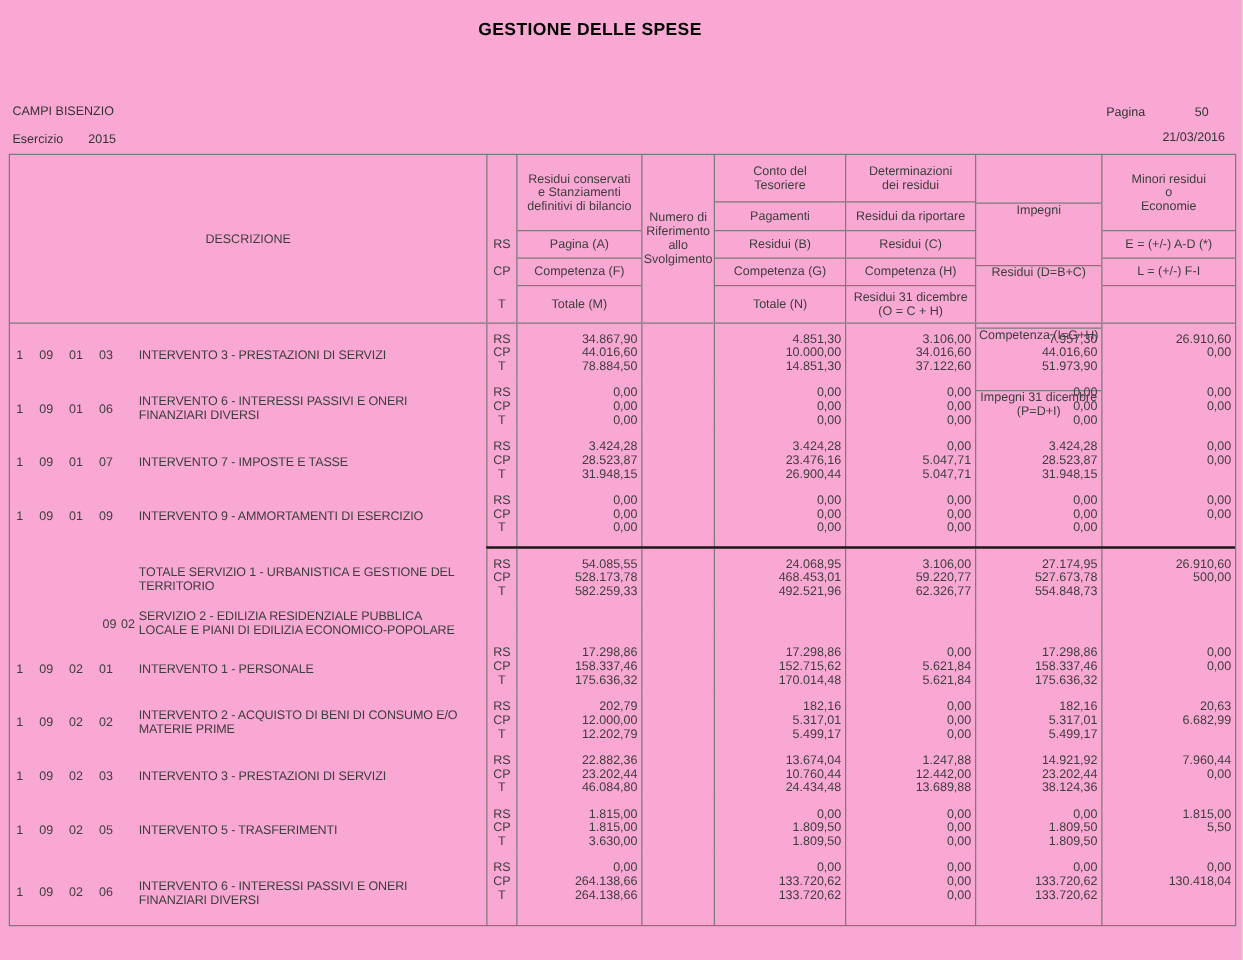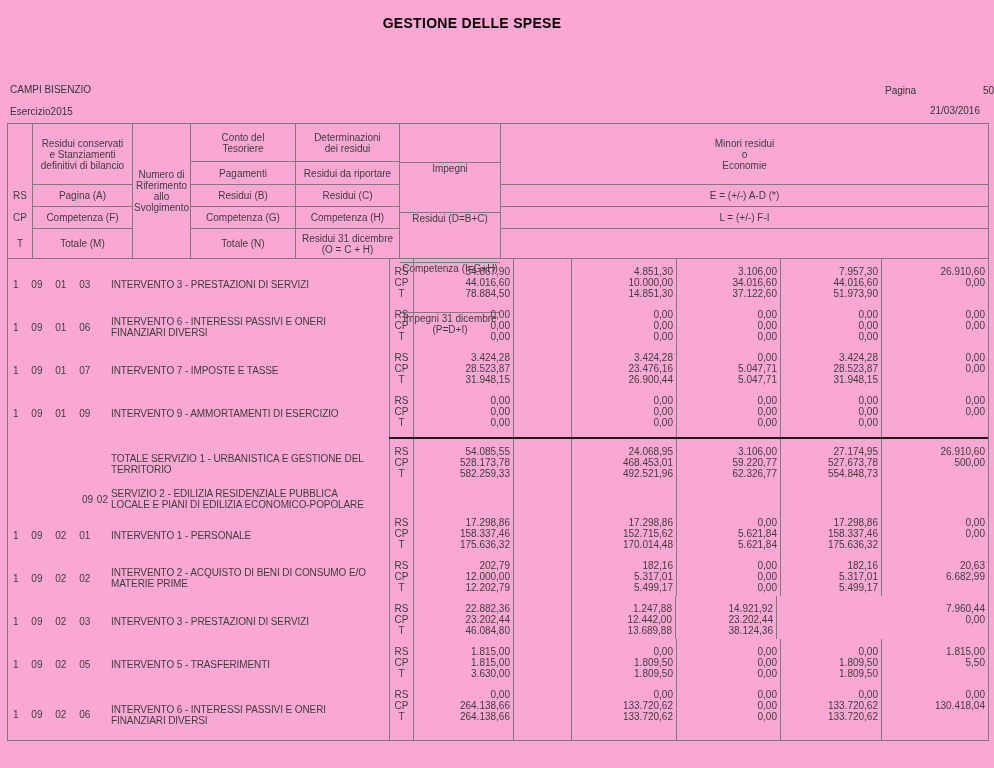--- a/index.html
+++ b/index.html
@@ -19,23 +19,23 @@
   
   .title{
     position:absolute;top:15px;left:0;right:50px;
     text-align:center;
     font-size:14px;font-weight:bold;letter-spacing:.3px;
     color:var(--ink-dark);
   }
   .meta{position:absolute;font-size:10px;color:#333;}
   .muni{left:10px;top:84px;}
   .eser{left:10px;top:106px;}
-  .eser .yr{margin-left:0;}
+  .eser .yr{margin-left:20px;}
   .pagina-label{left:885px;top:85px;}
-  .pagina-value{right:0;top:85px;}
+  .pagina-value{right:27px;top:85px;}
   .date{right:14px;top:105px;}
   
   .rtable{
     position:absolute;left:7px;top:123px;
     width:982px;height:618px;
     box-sizing:border-box;
     border:1px solid var(--line);
     font-size:10px;
   }
   .w-desc{width:381px;flex-shrink:0;}
@@ -103,20 +103,23 @@
     <span>Esercizio</span><span class="yr">2015</span>
   </div>
   <div class="meta pagina-label">Pagina</div>
   <div class="meta pagina-value">50</div>
   <div class="meta date">21/03/2016</div>
 
   <div class="rtable">
 
     <div class="thead">
 
+      <div class="hcol w-desc">
+        <div class="hcell hfill">DESCRIZIONE</div>
+      </div>
 
       <div class="hcol w-rst">
         <div class="hcell h60"></div>
         <div class="hcell h22">RS</div>
         <div class="hcell h22">CP</div>
         <div class="hcell h31f">T</div>
       </div>
 
       <div class="hcol w-a">
         <div class="hcell h60">Residui conservati
@@ -470,20 +473,25 @@
             <div class="num-line">RS</div>
             <div class="num-line">CP</div>
             <div class="num-line">T</div>
           </div>
           <div class="bcell num-cell w-a">
             <div class="num-line">22.882,36</div>
             <div class="num-line">23.202,44</div>
             <div class="num-line">46.084,80</div>
           </div>
           <div class="bcell num-cell w-num"></div>
+          <div class="bcell num-cell w-b">
+            <div class="num-line">13.674,04</div>
+            <div class="num-line">10.760,44</div>
+            <div class="num-line">24.434,48</div>
+          </div>
           <div class="bcell num-cell w-c">
             <div class="num-line">1.247,88</div>
             <div class="num-line">12.442,00</div>
             <div class="num-line">13.689,88</div>
           </div>
           <div class="bcell num-cell w-d">
             <div class="num-line">14.921,92</div>
             <div class="num-line">23.202,44</div>
             <div class="num-line">38.124,36</div>
           </div>

